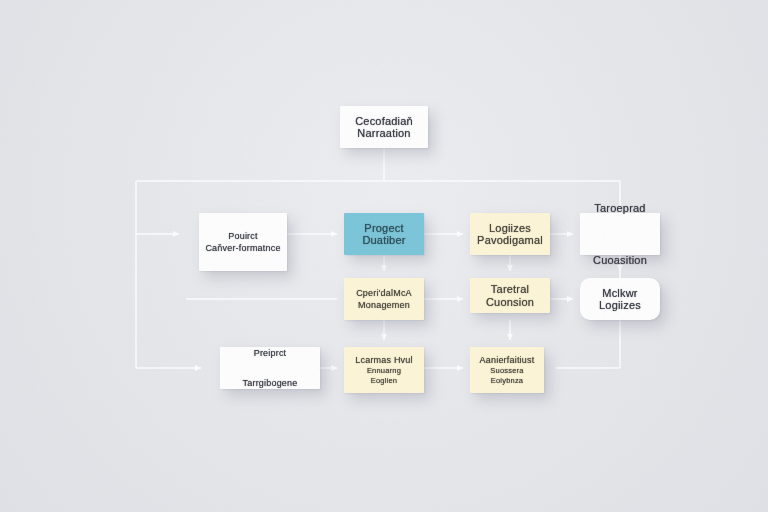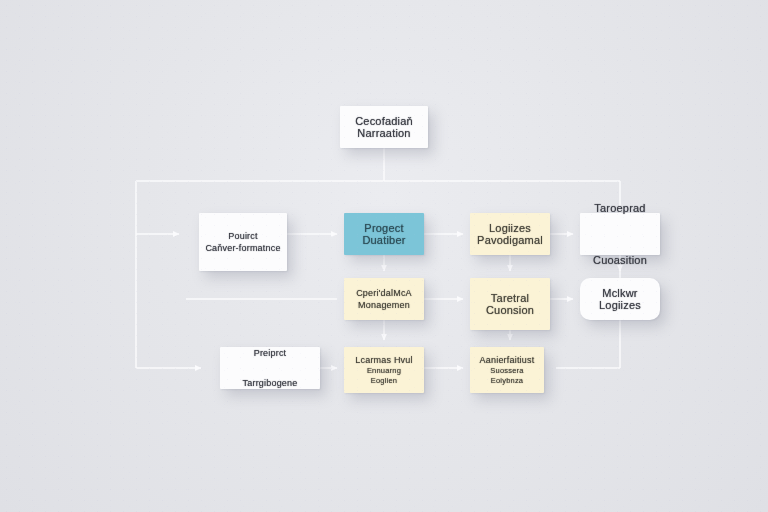--- a/index.html
+++ b/index.html
@@ -127,21 +127,21 @@
         <span class="line l1">Pavodigamal</span>
       </div>
       <div class="node white" style="left: 580px; top: 213px; width: 80px; height: 42px; gap: 40px;">
         <span class="line l1">Taroeprad</span>
         <span class="line l1">Cuoasition</span>
       </div>
       <div class="node cream" style="left: 344px; top: 278px; width: 80px; height: 42px;">
         <span class="line l2">Cperi'dalMcA</span>
         <span class="line l2">Monagemen</span>
       </div>
-      <div class="node cream" style="left: 470px; top: 278px; width: 80px; height: 52px;">
+      <div class="node cream" style="left: 470px; top: 278px; width: 80px; height: 35px;">
         <span class="line l1">Taretral</span>
         <span class="line l1">Cuonsion</span>
       </div>
       <div class="node white" style="left: 580px; top: 278px; width: 80px; height: 42px; border-radius: 10px;">
         <span class="line l1">Mclkwr</span>
         <span class="line l1">Logiizes</span>
       </div>
       <div class="node white" style="left: 220px; top: 347px; width: 100px; height: 42px; justify-content: space-between;">
         <span class="line l2">Preiprct</span>
         <span class="line l2">Tarrgibogene</span>

